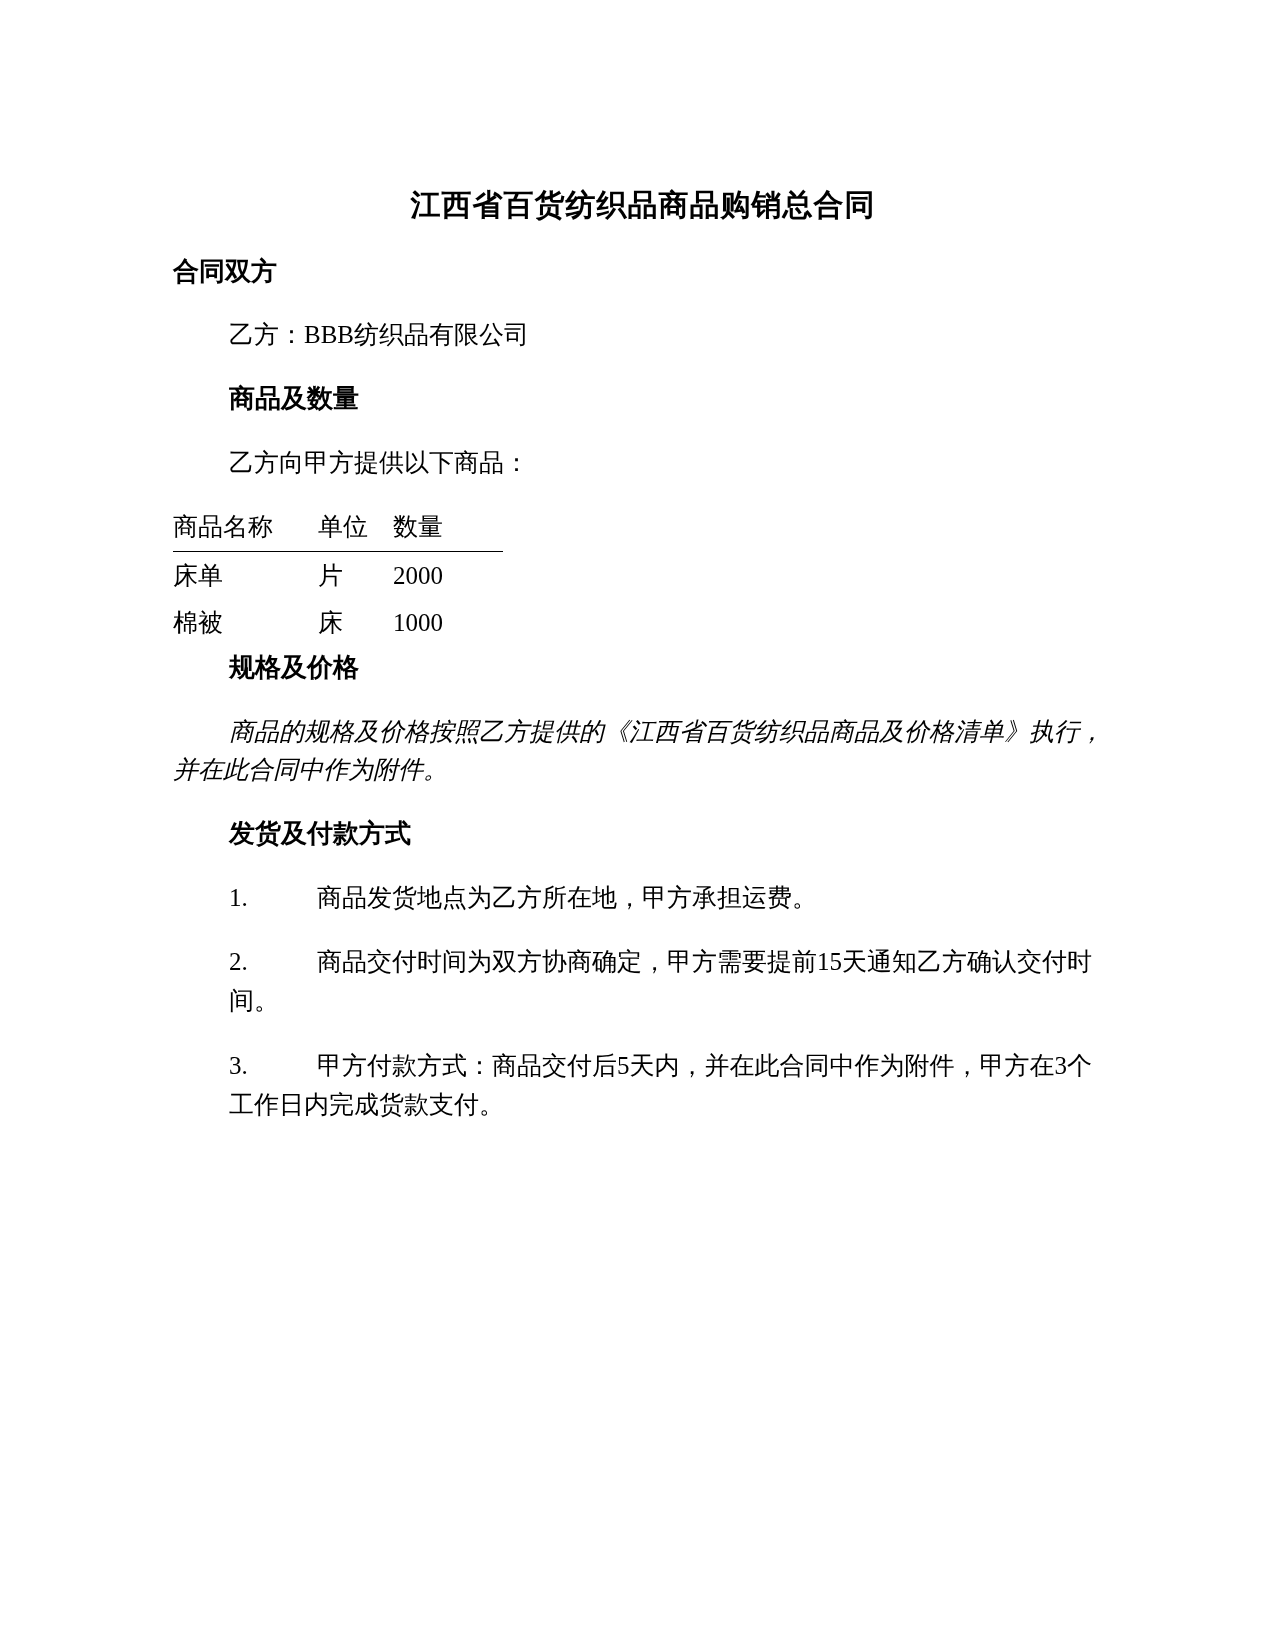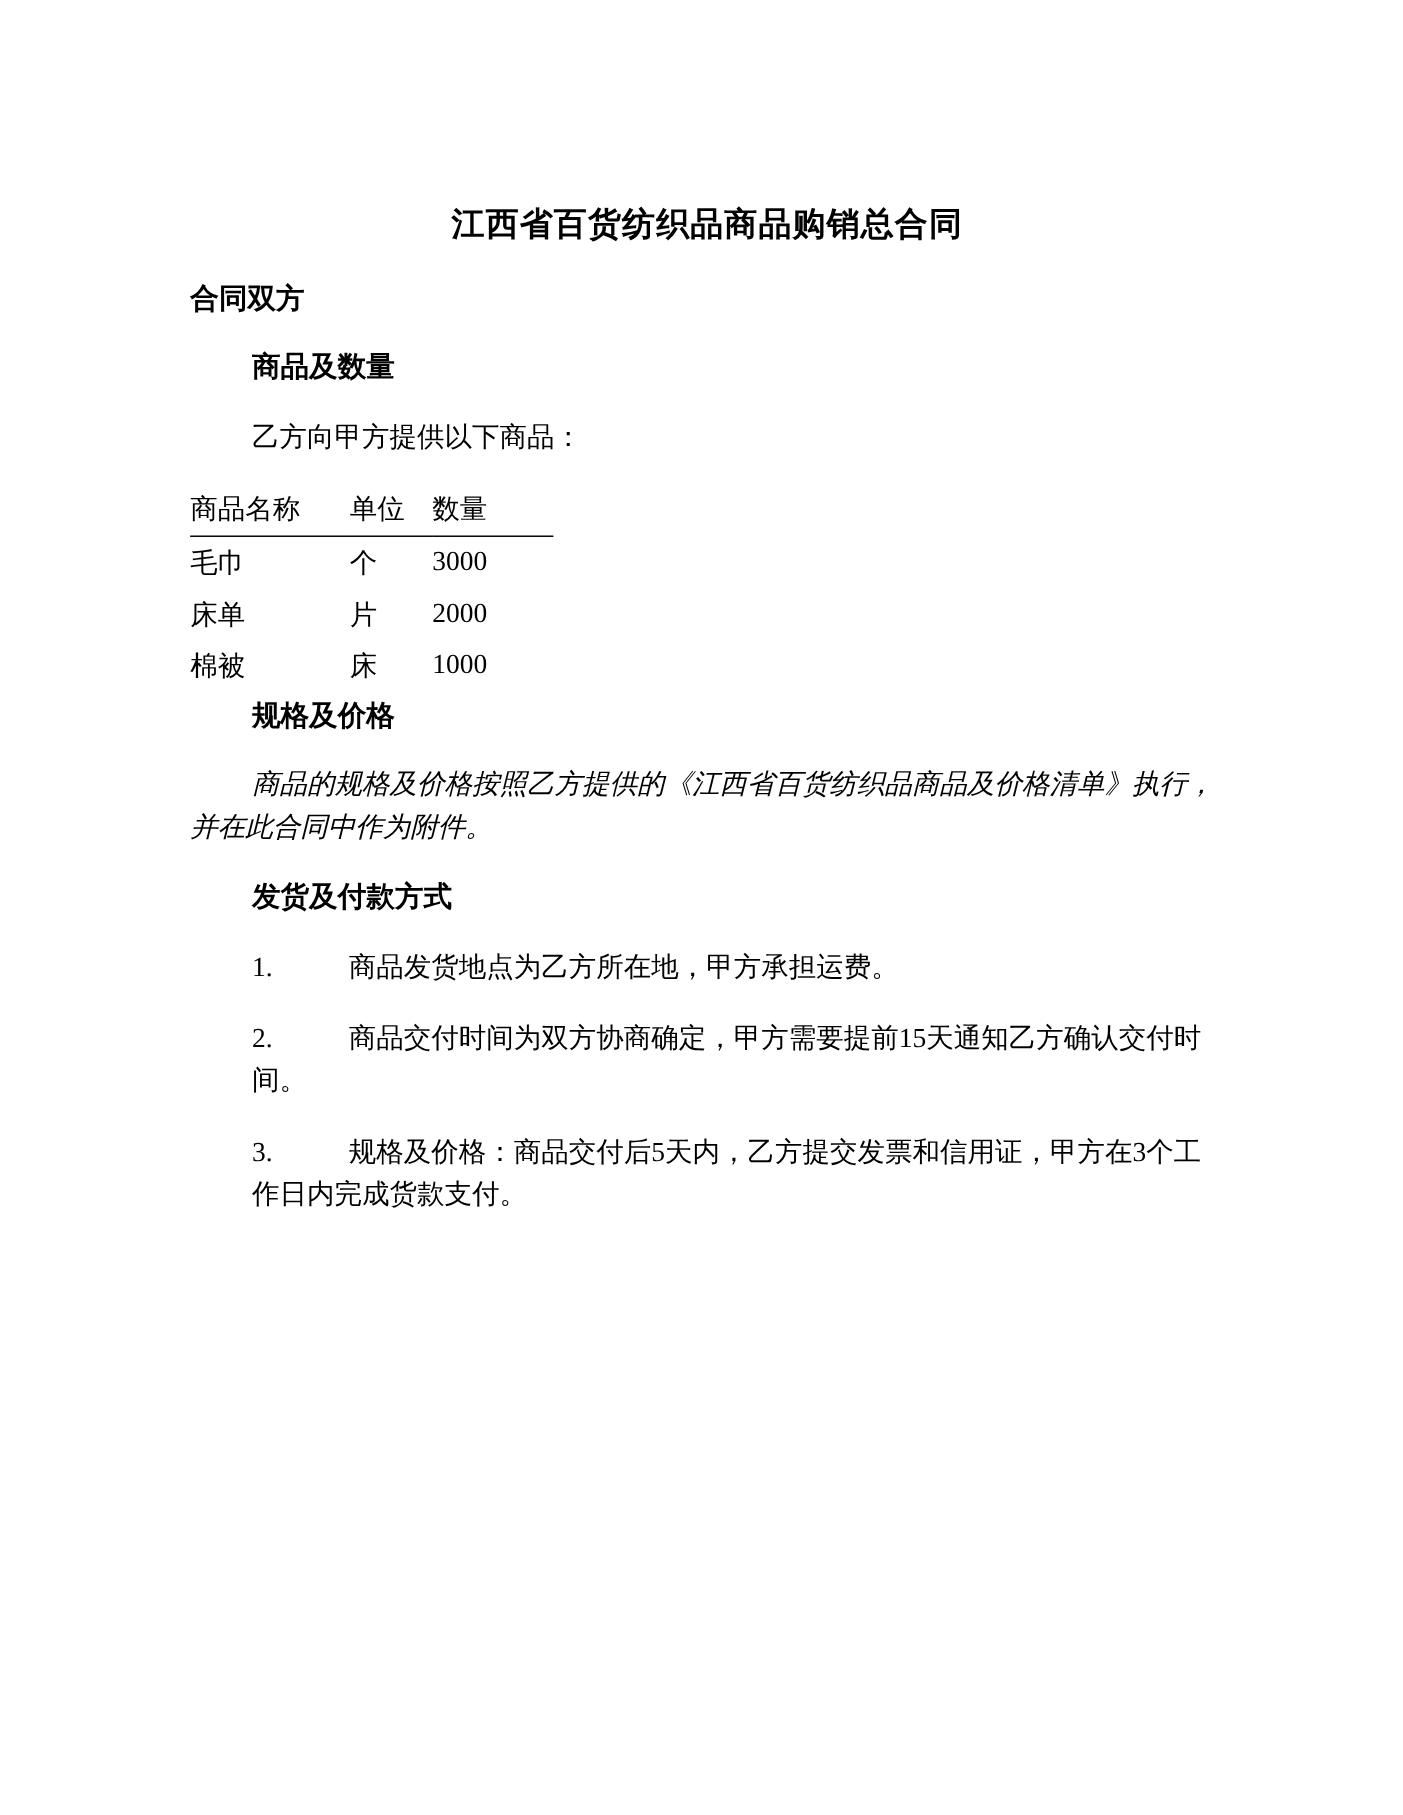--- a/index.html
+++ b/index.html
@@ -103,39 +103,35 @@
 <body>
 
 <div class="page">
   <div class="content">
 
     <div class="doc-title">江西省百货纺织品商品购销总合同</div>
 
     <div class="h2">合同双方</div>
 
 
+    <div class="para indent">乙方：BBB纺织品有限公司</div>
 
     <div class="h2 indent">商品及数量</div>
 
     <div class="para indent">乙方向甲方提供以下商品：</div>
 
     <table class="goods-table">
       <thead>
         <tr>
           <th class="col-name">商品名称</th>
           <th class="col-unit">单位</th>
           <th class="col-qty">数量</th>
         </tr>
       </thead>
       <tbody>
-        <tr>
-          <td>毛巾</td>
-          <td class="cell-unit">个</td>
-          <td class="cell-qty">3000</td>
-        </tr>
         <tr>
           <td>床单</td>
           <td class="cell-unit">片</td>
           <td class="cell-qty">2000</td>
         </tr>
         <tr>
           <td>棉被</td>
           <td class="cell-unit">床</td>
           <td class="cell-qty">1000</td>
         </tr>
@@ -150,17 +146,17 @@
 
     <div class="numbered">
       <span class="num">1.</span><span class="txt">商品发货地点为乙方所在地，甲方承担运费。</span>
     </div>
 
     <div class="numbered">
       <span class="num">2.</span><span class="txt">商品交付时间为双方协商确定，甲方需要提前15天通知乙方确认交付时间。</span>
     </div>
 
     <div class="numbered">
-      <span class="num">3.</span><span class="txt">规格及价格：商品交付后5天内，乙方提交发票和信用证，甲方在3个工作日内完成货款支付。</span>
+      <span class="num">3.</span><span class="txt">甲方付款方式：商品交付后5天内，并在此合同中作为附件，甲方在3个工作日内完成货款支付。</span>
     </div>
 
   </div>
 </div>
 
 </body></html>

